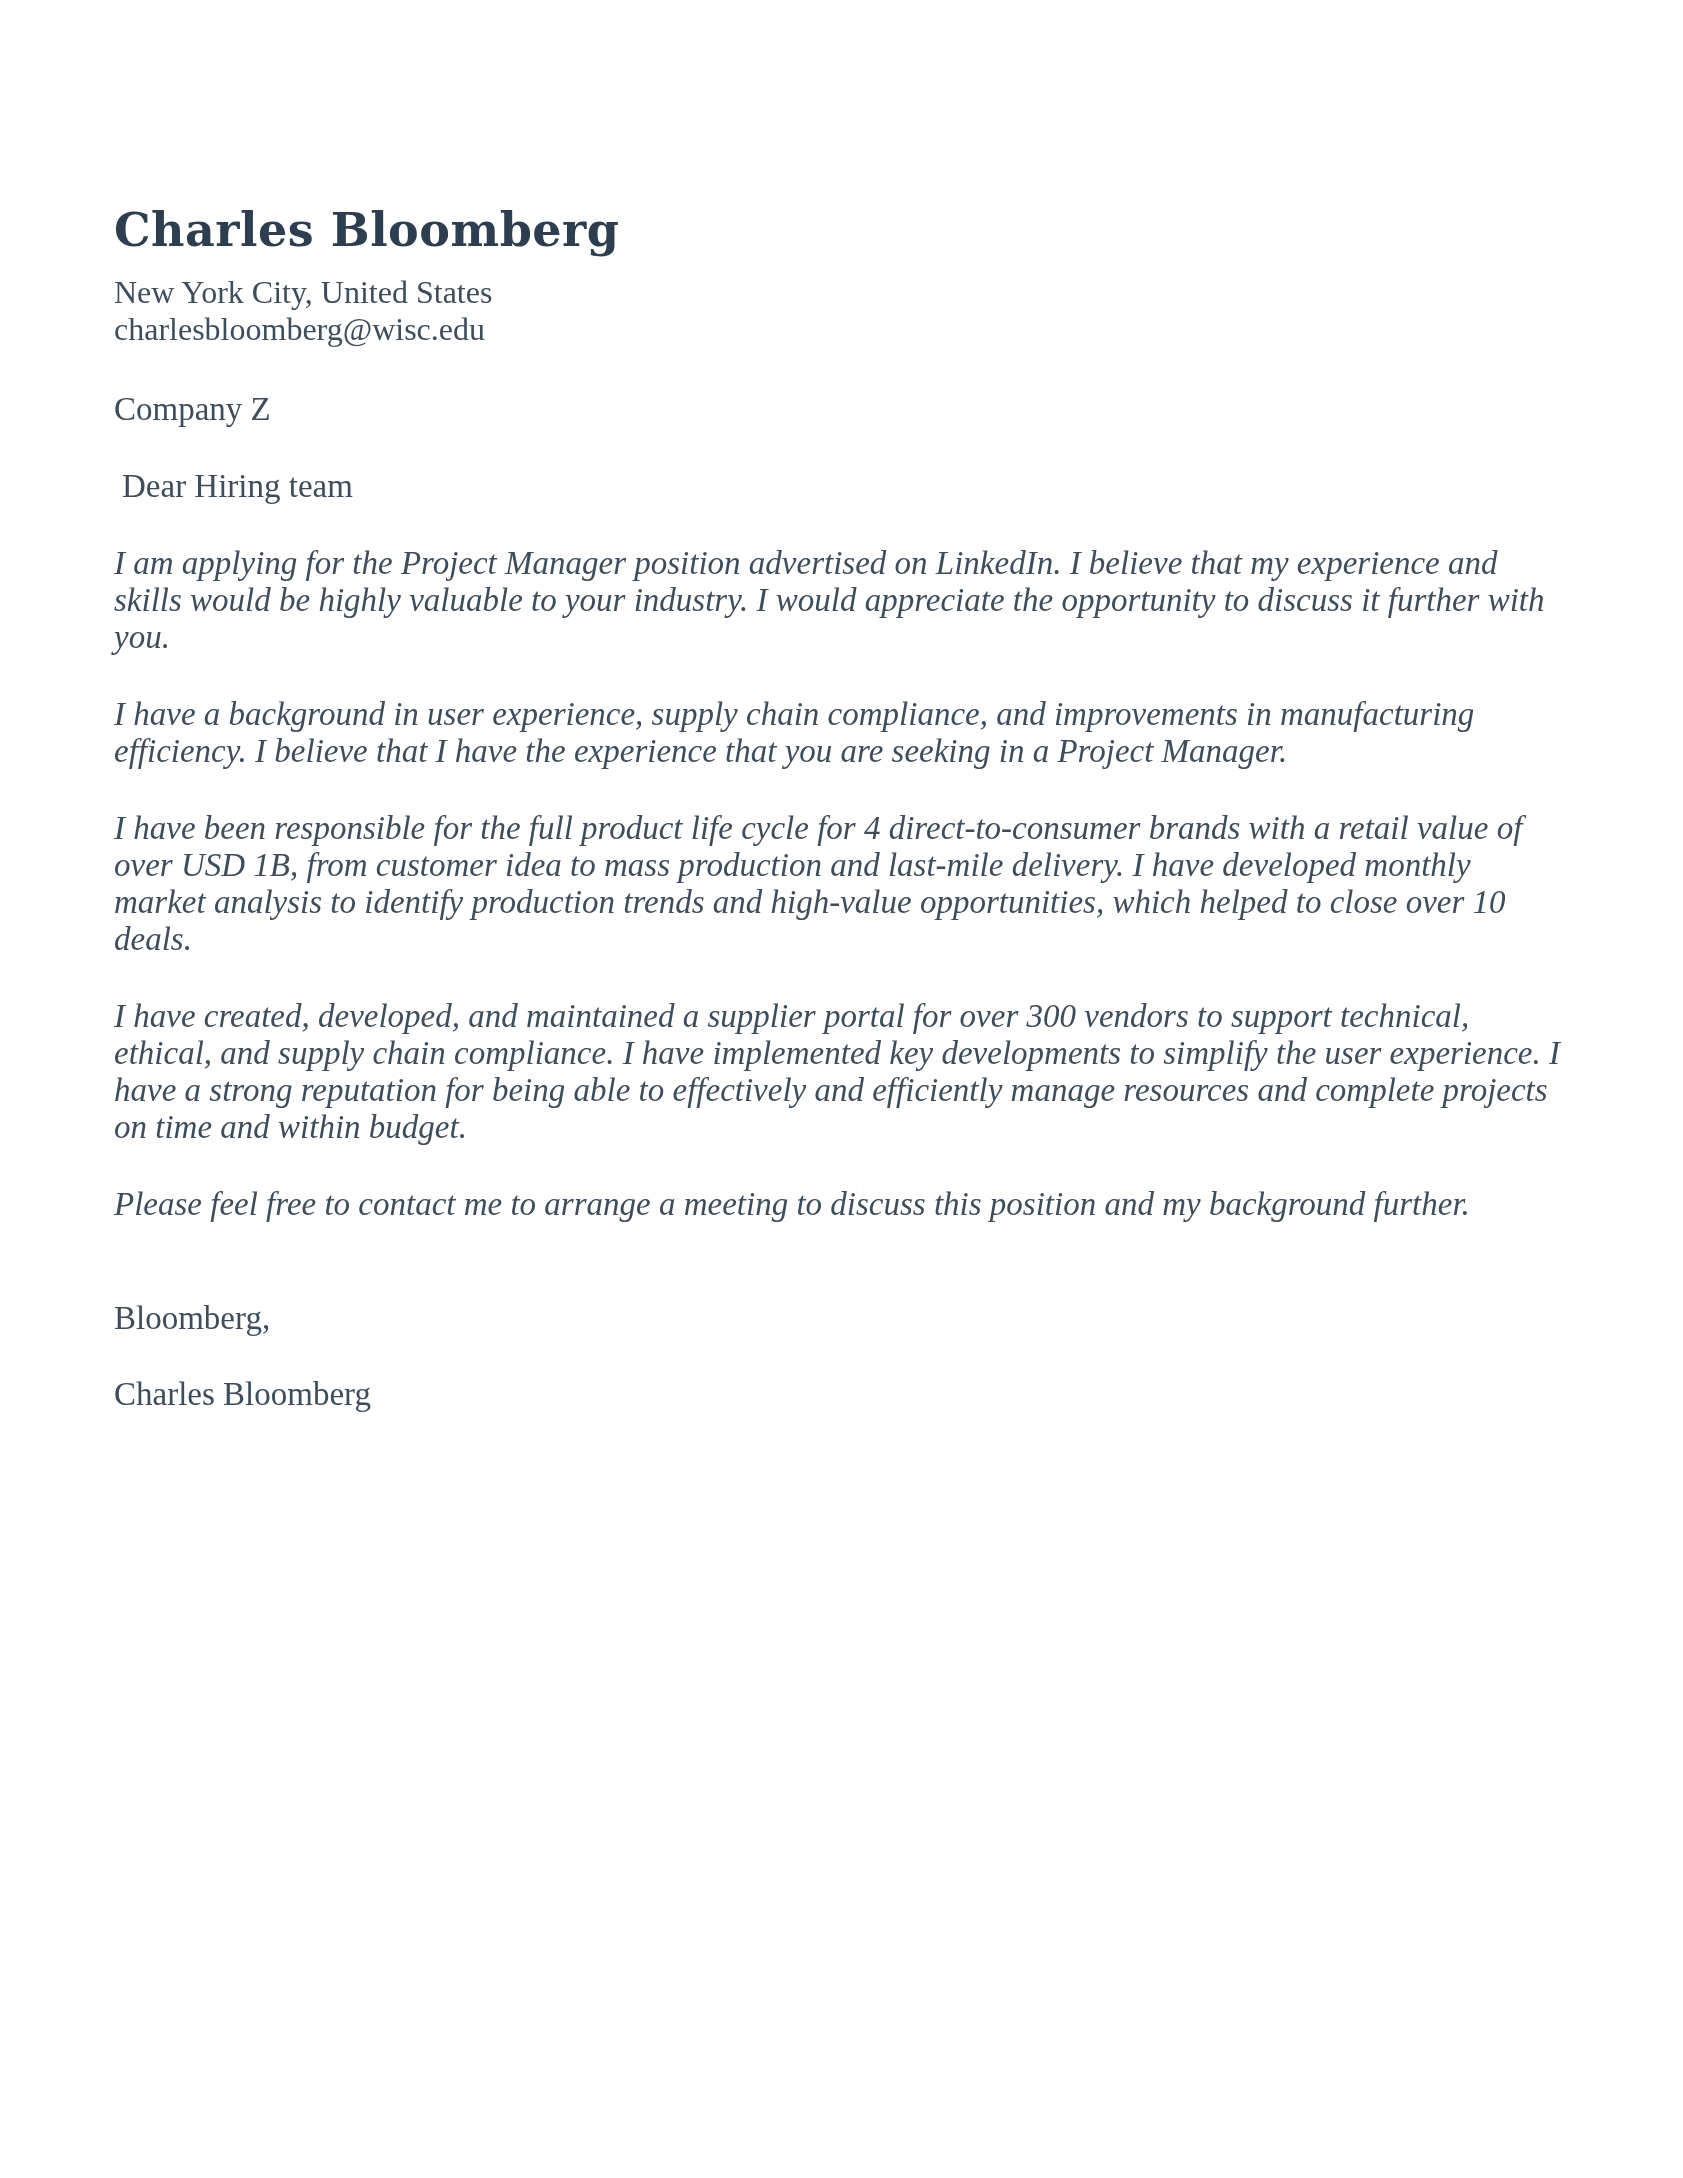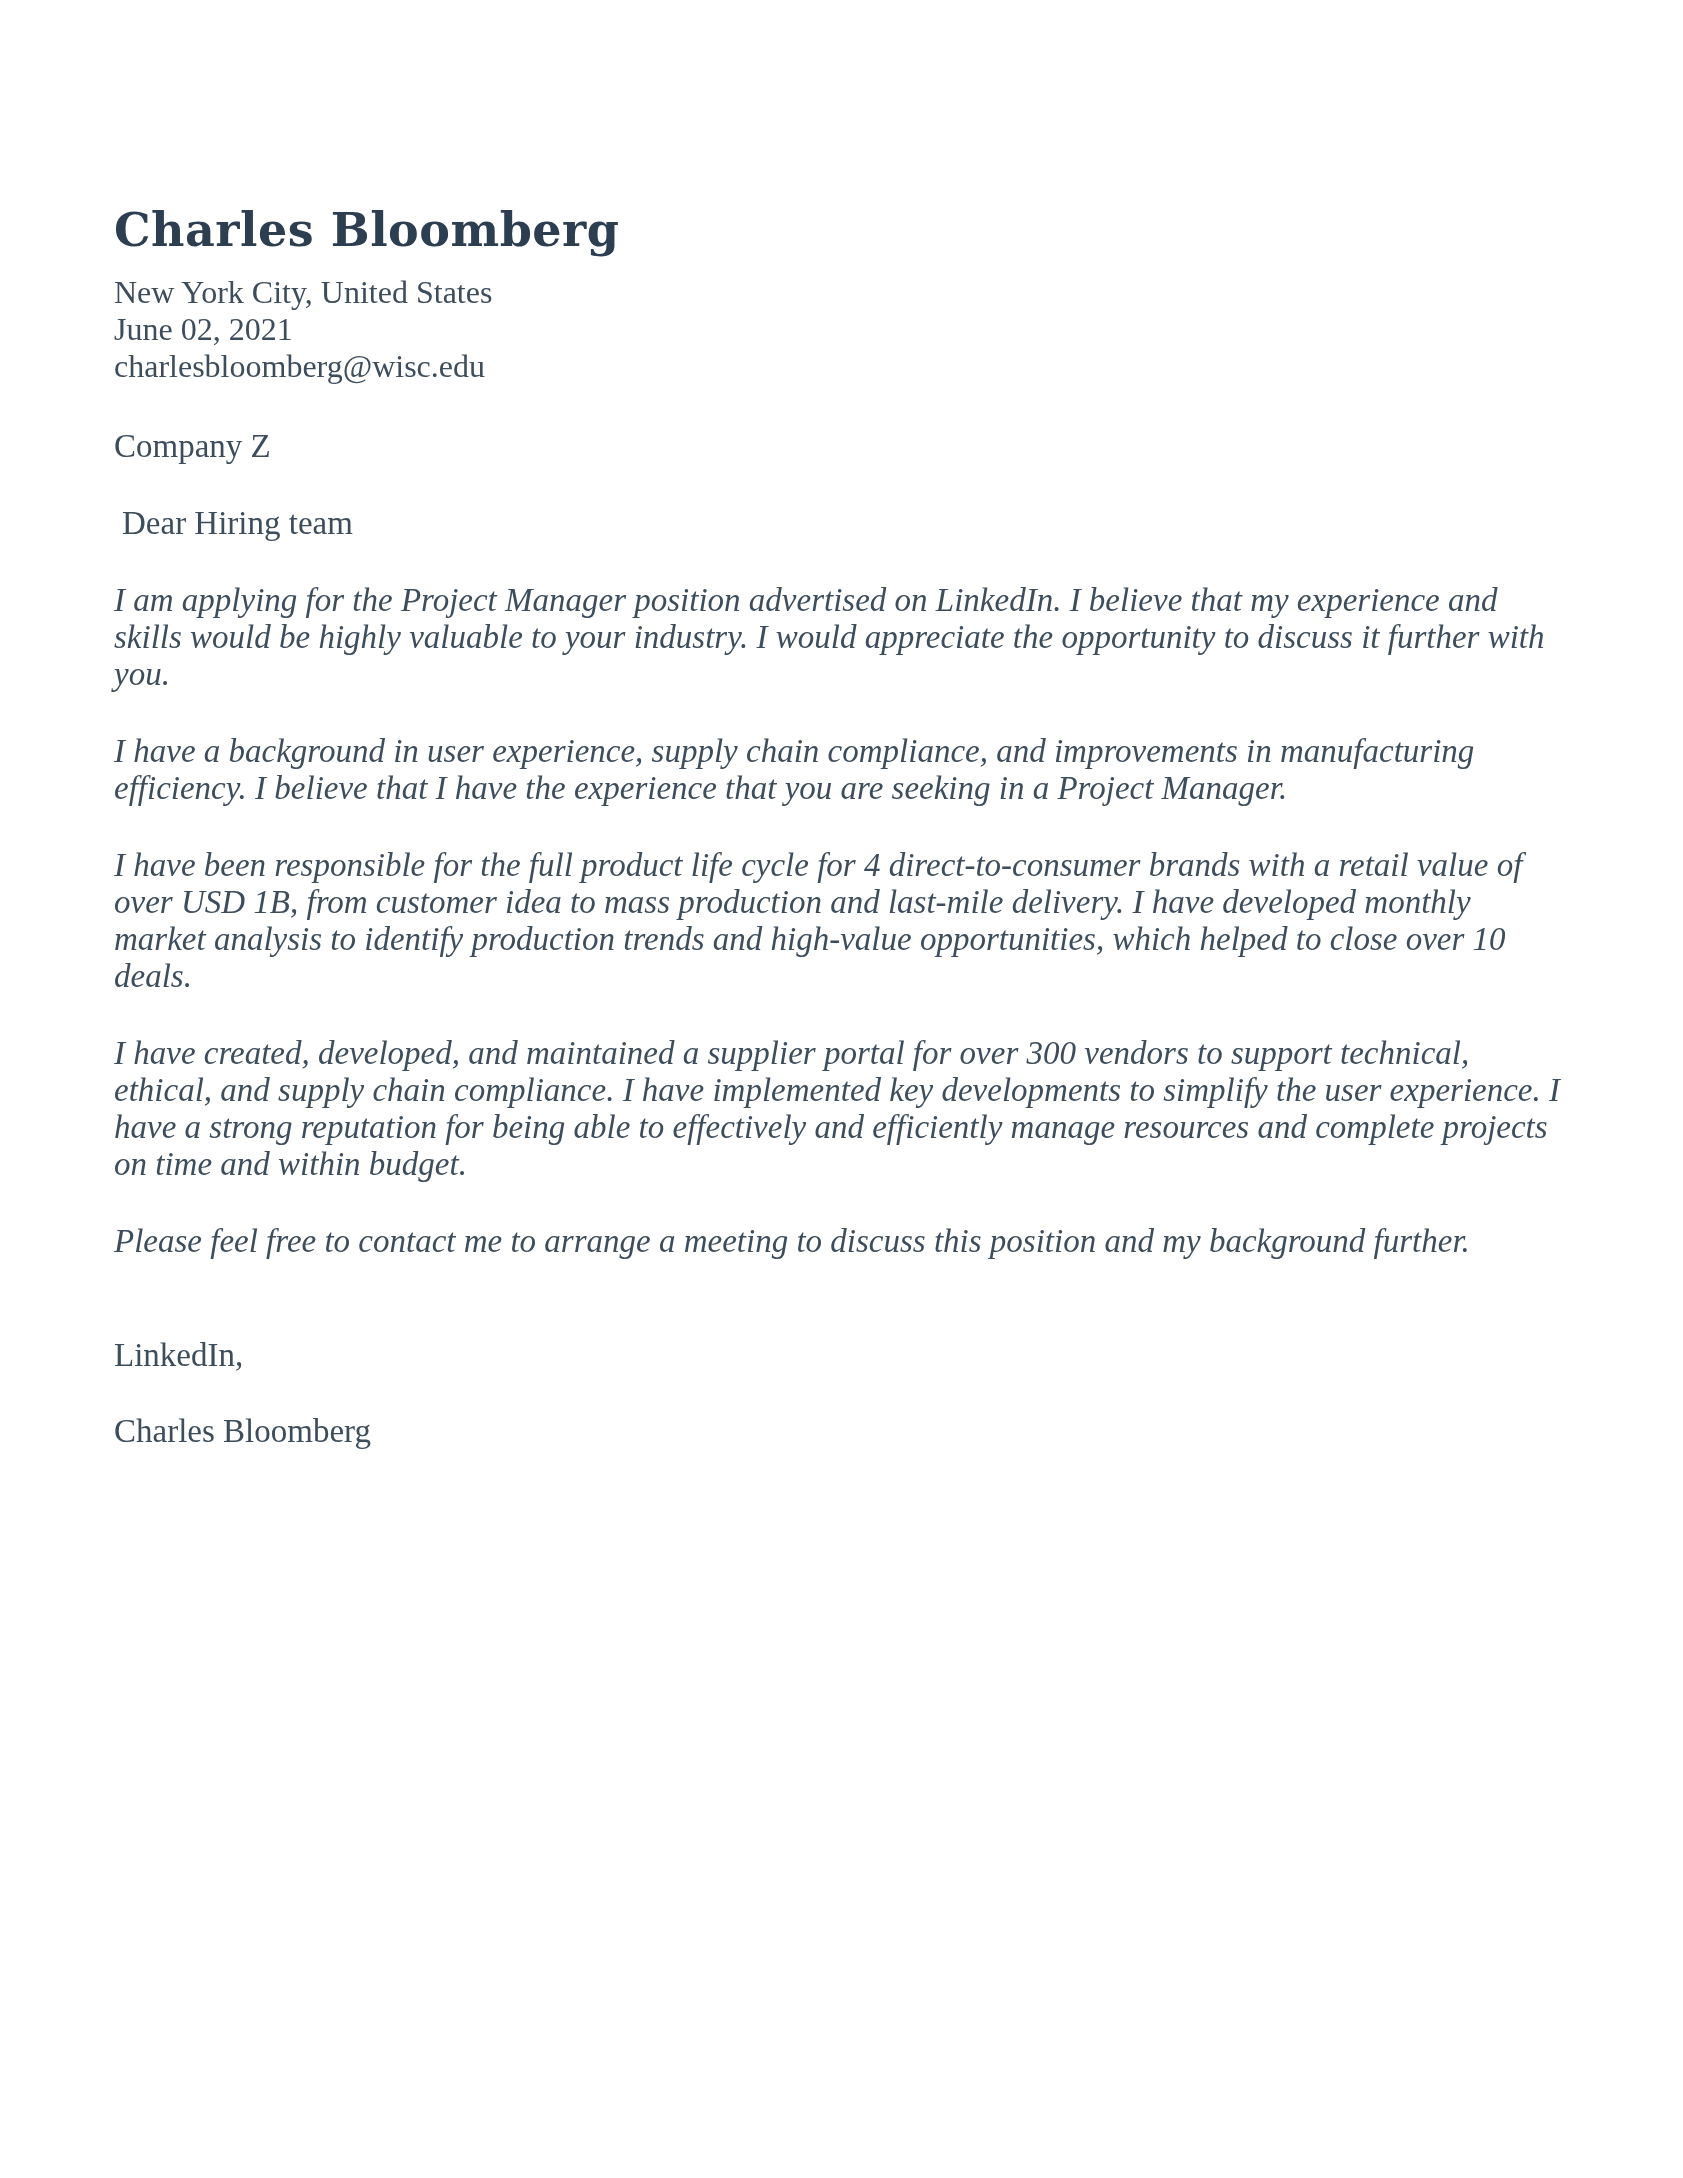--- a/index.html
+++ b/index.html
@@ -47,37 +47,36 @@
 </style>
 </head>
 <body>
 
 <div class="page">
   <div class="content">
 
     <header>
       <h1 class="sender-name">Charles Bloomberg</h1>
       <div class="contact-line">New York City, United States</div>
-      <div class="contact-line">June 02, 2021</div>
       <div class="contact-line">charlesbloomberg@wisc.edu</div>
     </header>
 
     <div class="block recipient">Company Z</div>
 
     <div class="block salutation">Dear Hiring team</div>
 
     <p class="block paragraph">I am applying for the Project Manager position advertised on LinkedIn. I believe that my experience and skills would be highly valuable to your industry. I would appreciate the opportunity to discuss it further with you.</p>
 
     <p class="block paragraph">I have a background in user experience, supply chain compliance, and improvements in manufacturing efficiency. I believe that I have the experience that you are seeking in a Project Manager.</p>
 
     <p class="block paragraph">I have been responsible for the full product life cycle for 4 direct-to-consumer brands with a retail value of over USD 1B, from customer idea to mass production and last-mile delivery. I have developed monthly market analysis to identify production trends and high-value opportunities, which helped to close over 10 deals.</p>
 
     <p class="block paragraph">I have created, developed, and maintained a supplier portal for over 300 vendors to support technical, ethical, and supply chain compliance. I have implemented key developments to simplify the user experience. I have a strong reputation for being able to effectively and efficiently manage resources and complete projects on time and within budget.</p>
 
     <p class="block paragraph">Please feel free to contact me to arrange a meeting to discuss this position and my background further.</p>
 
-    <div class="block closing">LinkedIn,</div>
+    <div class="block closing">Bloomberg,</div>
 
     <div class="block signature">Charles Bloomberg</div>
 
   </div>
 </div>
 
 
 </body></html>

